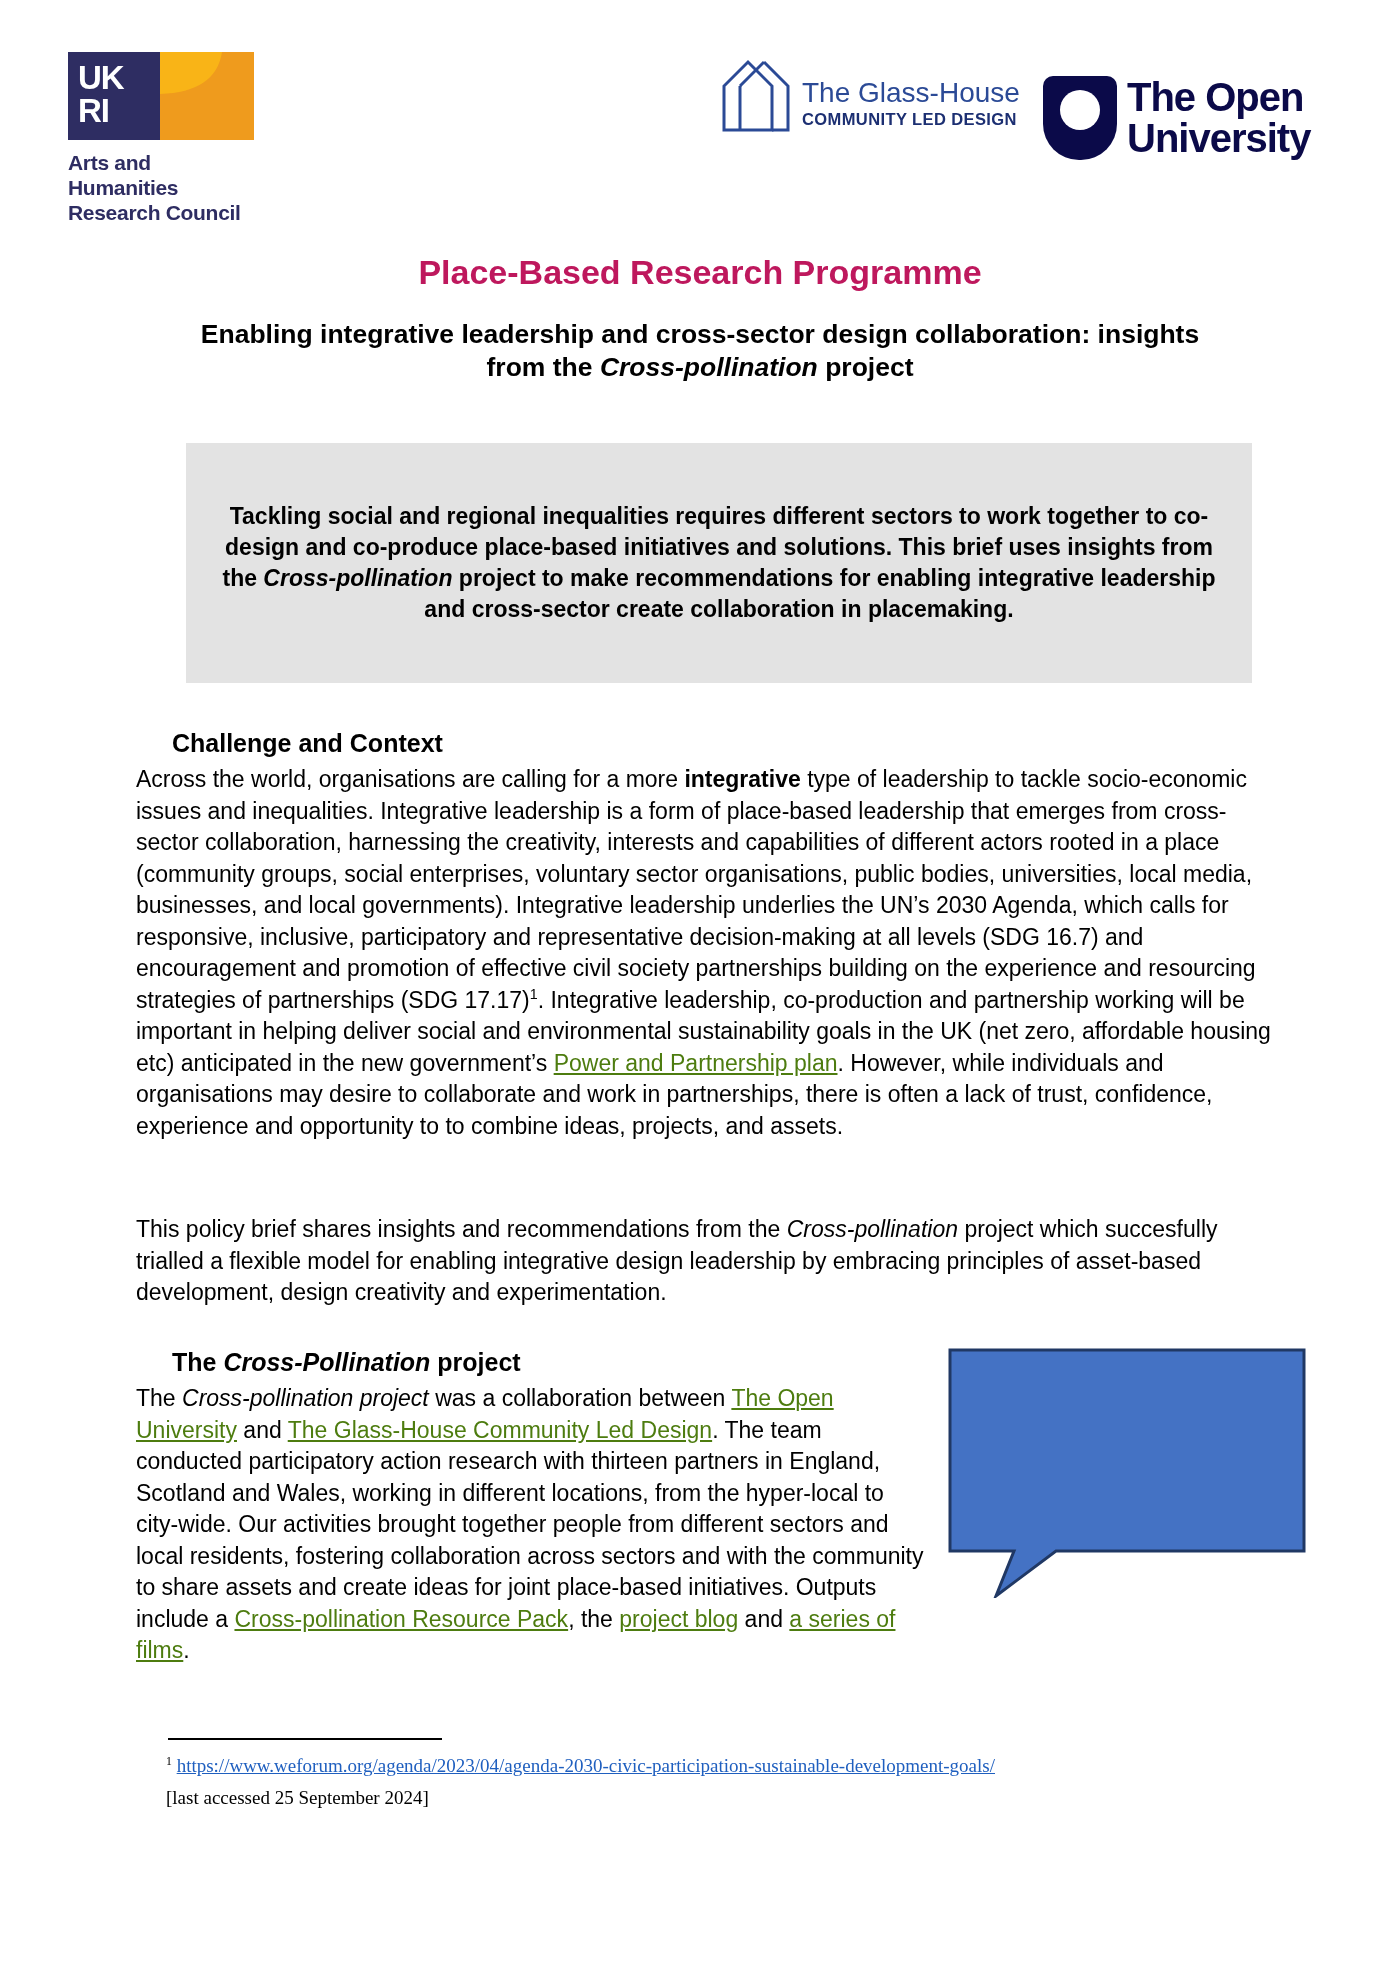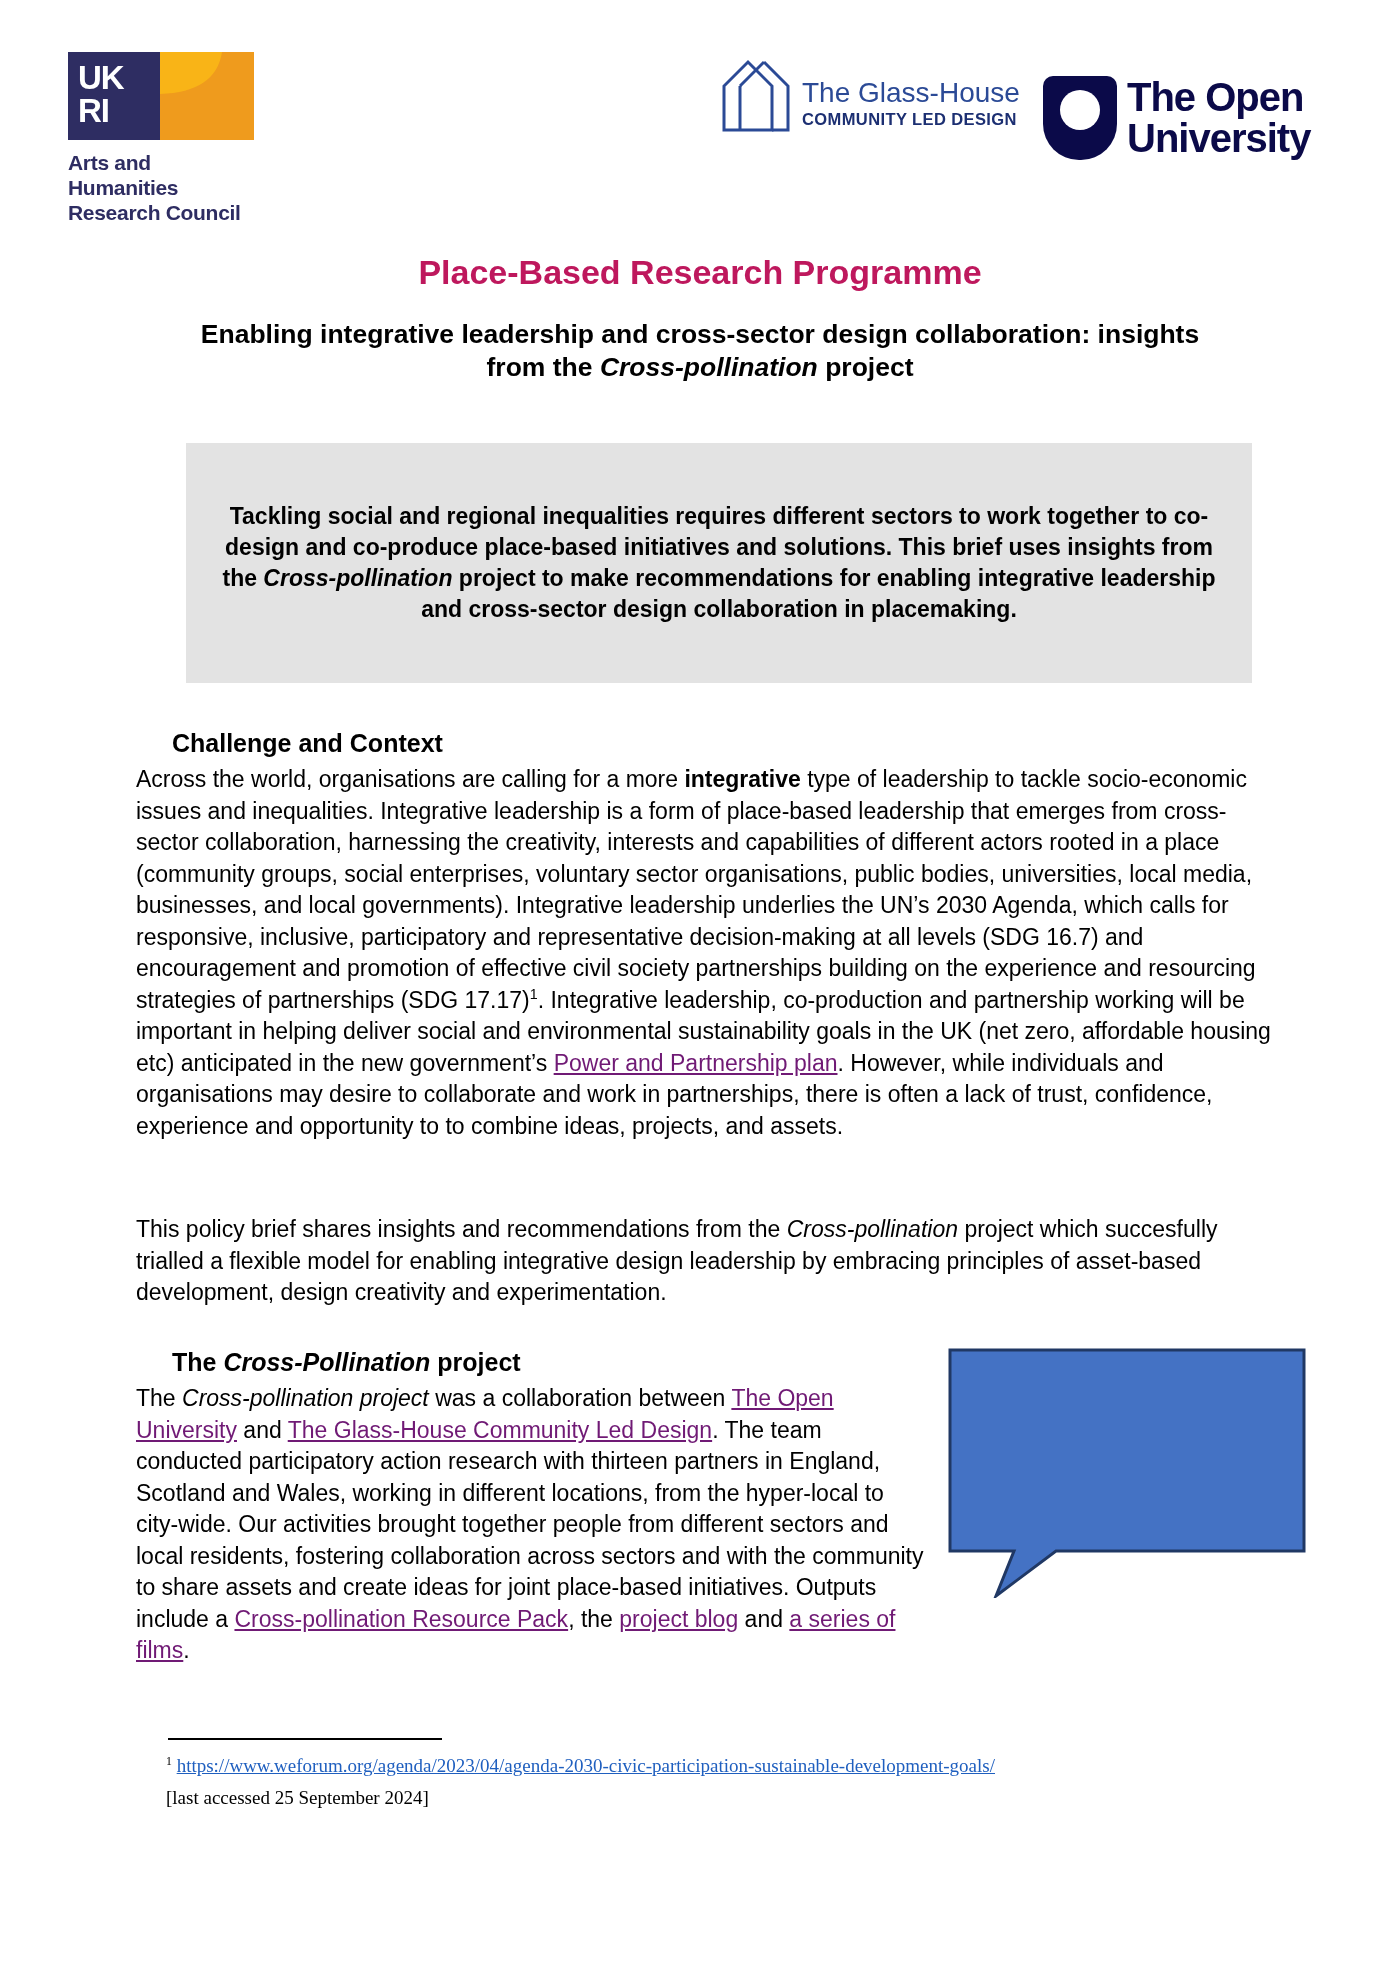--- a/index.html
+++ b/index.html
@@ -203,21 +203,21 @@
   }
   .p-policybrief {
     left: 136px; top: 1214px; width: 1102px;
   }
   .h-crosspoll { left: 172px; top: 1347px; }
   .p-crosspoll {
     left: 136px; top: 1383px; width: 790px;
   }
 
   a.doclink {
-    color: #701a75;
+    color: #4d7c0f;
     text-decoration: underline;
   }
   i { font-style: italic; }
   b { font-weight: 700; }
   sup { font-size: 0.62em; vertical-align: super; line-height: 0; }
 
   
   .quote-callout {
     position: absolute;
     left: 948px;
@@ -319,21 +319,21 @@
   </div>
 
   <div class="doc-title">Place-Based Research Programme</div>
 
   <div class="doc-subtitle">
     <span>Enabling integrative leadership and cross-sector design collaboration: insights from the </span><i>Cross-pollination</i><span> project</span>
   </div>
 
   <div class="summary-box">
     <div class="summary-text">
-      <span>Tackling social and regional inequalities requires different sectors to work together to co-design and co-produce place-based initiatives and solutions. This brief uses insights from the </span><i>Cross-pollination</i><span> project to make recommendations for enabling integrative leadership and cross-sector design collaboration in placemaking.</span>
+      <span>Tackling social and regional inequalities requires different sectors to work together to co-design and co-produce place-based initiatives and solutions. This brief uses insights from the </span><i>Cross-pollination</i><span> project to make recommendations for enabling integrative leadership and cross-sector create collaboration in placemaking.</span>
     </div>
   </div>
 
   <div class="section-heading h-challenge">Challenge and Context</div>
 
   <div class="body-para p-challenge">
     <span>Across the world, organisations are calling for a more </span><b>integrative</b><span> type of leadership to tackle socio-economic issues and inequalities. Integrative leadership is a form of place-based leadership that emerges from cross-sector collaboration, harnessing the creativity, interests and capabilities of different actors rooted in a place (community groups, social enterprises, voluntary sector organisations, public bodies, universities, local media, businesses, and local governments). Integrative leadership underlies the UN’s 2030 Agenda, which calls for responsive, inclusive, participatory and representative decision-making at all levels (SDG 16.7) and encouragement and promotion of effective civil society partnerships building on the experience and resourcing strategies of partnerships (SDG 17.17)</span><sup>1</sup><span>. Integrative leadership, co-production and partnership working will be important in helping deliver social and environmental sustainability goals in the UK (net zero, affordable housing etc) anticipated in the new government’s </span><a class="doclink" href="#">Power and Partnership plan</a><span>. However, while individuals and organisations may desire to collaborate and work in partnerships, there is often a lack of trust, confidence, experience and opportunity to to combine ideas, projects, and assets.</span>
   </div>
 
   <div class="body-para p-policybrief">

